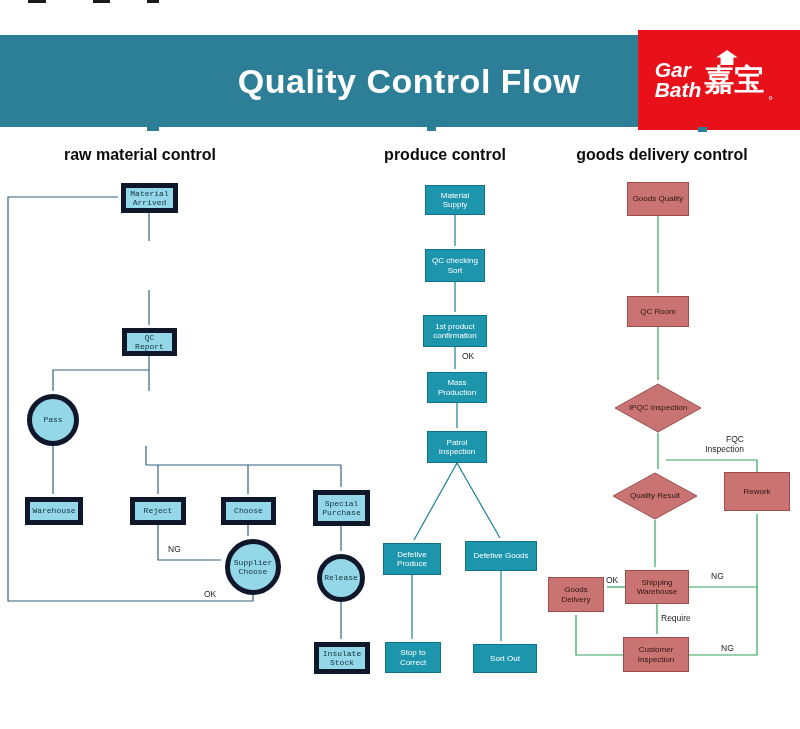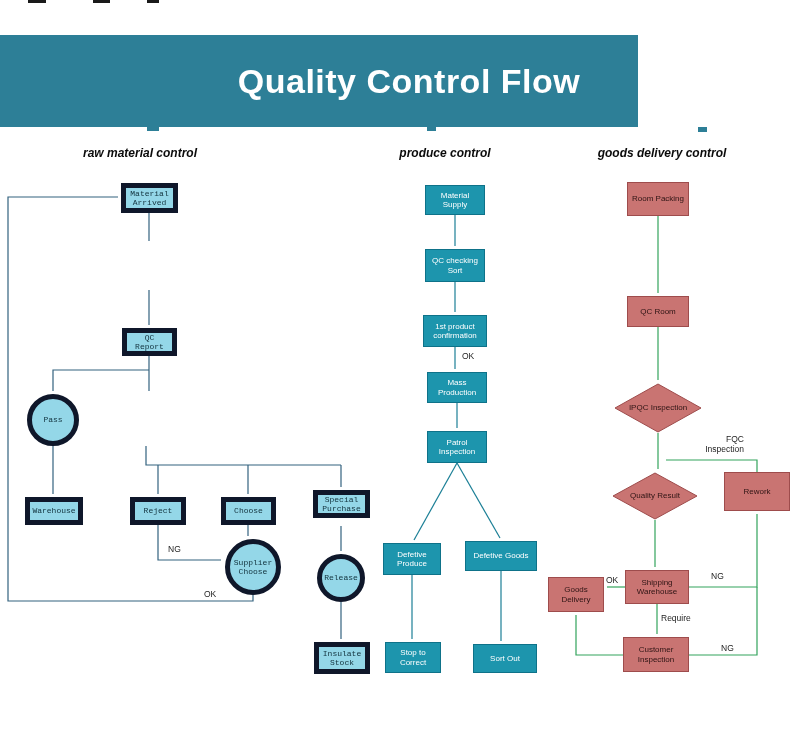--- a/index.html
+++ b/index.html
@@ -17,22 +17,22 @@
              color:#fff;font-size:34px;font-weight:bold;letter-spacing:.5px;}
   .logo{position:absolute;left:638px;top:30px;width:162px;height:100px;
         background:var(--logo-red,#e8111a);z-index:2;display:flex;align-items:center;
         justify-content:center;gap:3px;}
   .logo .stack{color:#fff;font-weight:bold;font-style:italic;font-size:21px;line-height:.95;}
   .logo .cjk{color:#fff;font-weight:bold;font-size:30px;}
   .logo .dot{color:#fff;font-size:16px;align-self:flex-end;padding-bottom:26px;}
   .logo .house{position:absolute;left:78px;top:20px;width:22px;height:15px;}
 
   
-  .colhead{position:absolute;z-index:3;font-weight:bold;font-size:12px;color:#0b0b0b;
-           text-align:center;font-style:italic;}
+  .colhead{position:absolute;z-index:3;font-weight:bold;font-size:16px;color:#0b0b0b;
+           text-align:center;}
 
   
   .node{position:absolute;z-index:2;display:flex;align-items:center;justify-content:center;
         text-align:center;font-size:8px;line-height:1.15;padding:2px;box-sizing:border-box;}
   .rect-blue{background:var(--light-blue,#94d7e8);border:5px solid #0f172a;color:#12323d;font-family:Liberation Mono, monospace;}
   .rect-teal{background:var(--mid-teal,#1d95ad);border:1px solid #0e7289;color:#ffffff;}
   .rect-rose{background:var(--rose,#c97472);border:1px solid #9e4c4c;color:#2e1414;}
   .circ{border-radius:50%;}
   .diamond{padding:0;background:transparent;border:none;}
   .diamond svg{position:absolute;inset:0;width:100%;height:100%;}
@@ -59,20 +59,33 @@
 
   <div class="dash-dark" style="left:28px;top:0;width:18px"></div>
   <div class="dash-dark" style="left:93px;top:0;width:17px"></div>
   <div class="dash-dark" style="left:147px;top:0;width:12px"></div>
   <div class="dash-teal" style="left:147px;top:126px;width:12px"></div>
   <div class="dash-teal" style="left:427px;top:126px;width:9px"></div>
   <div class="dash-teal" style="left:698px;top:127px;width:9px"></div>
 
   <div class="banner">
     <h1>Quality Control Flow</h1>
+  </div>
+  <div class="logo">
+    <span class="house">
+      <svg viewBox="0 0 20 14" width="22" height="15">
+          <path d="M10 0 L20 7 H16 V14 H4 V7 H0 Z" fill="#ffffff"></path>
+        </svg>
+    </span>
+    <span class="stack">
+      <span>Gar</span><br>
+      <span>Bath</span>
+    </span>
+    <span class="cjk">嘉宝</span>
+    <span class="dot">。</span>
   </div>
 
   <div class="colhead" style="left:30px;top:146px;width:220px">raw material control</div>
   <div class="colhead" style="left:360px;top:146px;width:170px">produce control</div>
   <div class="colhead" style="left:552px;top:146px;width:220px">goods delivery control</div>
 
   <svg class="wires" width="800" height="729">
     <defs>
       <marker id="mL" markerUnits="userSpaceOnUse" markerWidth="7" markerHeight="7" refX="5" refY="3" orient="auto">
         <path d="M0,0 L6.5,3 L0,6 Z" fill="#33627f"></path>
@@ -120,36 +133,36 @@
     <path class="eR" d="M623,655 H576 V615" marker-end="url(#mR)"></path>
     <path class="eR" d="M757,472 V460 H666" marker-end="url(#mR)"></path>
   </svg>
 
   <div class="node rect-blue" style="left:121px;top:183px;width:57px;height:30px">Material Arrived</div>
   <div class="node rect-blue" style="left:122px;top:328px;width:55px;height:28px">QC Report</div>
   <div class="node rect-blue circ" style="left:27px;top:394px;width:52px;height:52px">Pass</div>
   <div class="node rect-blue" style="left:25px;top:497px;width:58px;height:28px">Warehouse</div>
   <div class="node rect-blue" style="left:130px;top:497px;width:56px;height:28px">Reject</div>
   <div class="node rect-blue" style="left:221px;top:497px;width:55px;height:28px">Choose</div>
-  <div class="node rect-blue" style="left:313px;top:490px;width:57px;height:28px">Special Purchase</div>
+  <div class="node rect-blue" style="left:313px;top:490px;width:57px;height:36px">Special Purchase</div>
   <div class="node rect-blue circ" style="left:225px;top:539px;width:56px;height:56px">Supplier Choose</div>
   <div class="node rect-blue circ" style="left:317px;top:554px;width:48px;height:48px">Release</div>
   <div class="node rect-blue" style="left:314px;top:642px;width:56px;height:32px">Insulate Stock</div>
 
   <div class="node rect-teal" style="left:425px;top:185px;width:60px;height:30px">Material Supply</div>
   <div class="node rect-teal" style="left:425px;top:249px;width:60px;height:33px">QC checking Sort</div>
   <div class="node rect-teal" style="left:423px;top:315px;width:64px;height:32px">1st product confirmation</div>
   <div class="node rect-teal" style="left:427px;top:372px;width:60px;height:31px">Mass Production</div>
   <div class="node rect-teal" style="left:427px;top:431px;width:60px;height:32px">Patrol Inspection</div>
   <div class="node rect-teal" style="left:383px;top:543px;width:58px;height:32px">Defetive Produce</div>
   <div class="node rect-teal" style="left:465px;top:541px;width:72px;height:30px">Defetive Goods</div>
   <div class="node rect-teal" style="left:385px;top:642px;width:56px;height:31px">Stop to Correct</div>
   <div class="node rect-teal" style="left:473px;top:644px;width:64px;height:29px">Sort Out</div>
 
-  <div class="node rect-rose" style="left:627px;top:182px;width:62px;height:34px">Room Packing</div>
+  <div class="node rect-rose" style="left:627px;top:182px;width:62px;height:34px">Goods Quality</div>
   <div class="node rect-rose" style="left:627px;top:296px;width:62px;height:31px">QC Room</div>
   <div class="node diamond rose" style="left:614px;top:383px;width:88px;height:50px">
     <svg viewBox="0 0 88 50" preserveAspectRatio="none">
         <polygon points="44,1 87,25 44,49 1,25"></polygon>
       </svg>
     <span>IPQC Inspection</span>
   </div>
   <div class="node diamond rose" style="left:612px;top:472px;width:86px;height:48px">
     <svg viewBox="0 0 86 48" preserveAspectRatio="none">
         <polygon points="43,1 85,24 43,47 1,24"></polygon>

